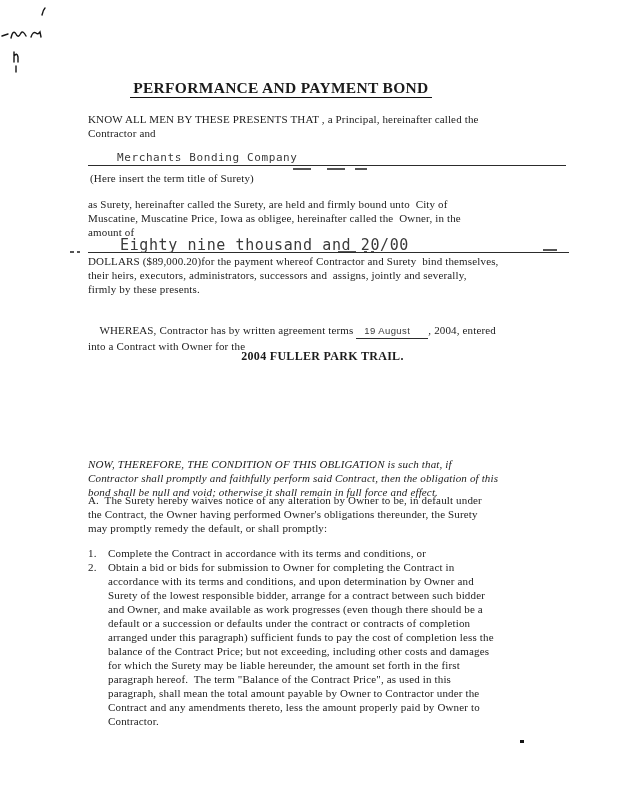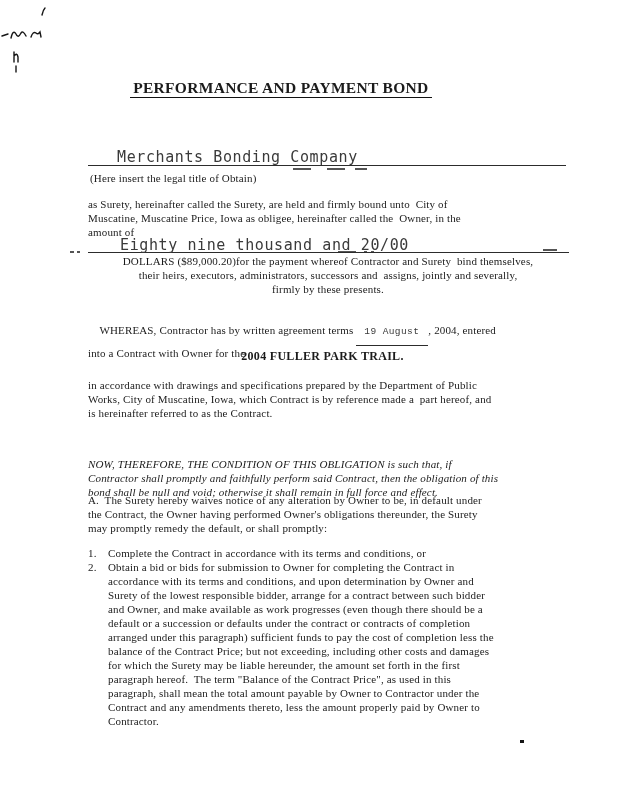--- a/index.html
+++ b/index.html
@@ -39,32 +39,32 @@
   }
   .fill-line {
     position: absolute;
     left: 88px;
     width: 449px;
     border-bottom: 1.2px solid #2c2c2c;
     font-family: "DejaVu Sans Mono", monospace;
     color: #3a3a3a;
     white-space: pre;
   }
-  .fill-line.surety { top: 150px; height: 15px; line-height: 15px; font-size: 15px; letter-spacing: 0.6px; padding-left: 29px; box-sizing: content-box; }
+  .fill-line.surety { top: 150px; height: 15px; line-height: 15px; font-size: 11px; letter-spacing: 0.6px; padding-left: 29px; box-sizing: content-box; }
   .fill-line.amount { top: 239px; height: 13px; line-height: 13px; font-size: 15px; letter-spacing: 0.6px; padding-left: 32px; }
   .caption { top: 171px; }
   .fill-inline {
     display: inline-block;
     border-bottom: 1.1px solid #2c2c2c;
-    font-family: Liberation Mono, monospace;
+    font-family: Liberation Sans, sans-serif;
     font-size: 9.5px;
     letter-spacing: 0.4px;
     color: #3a3a3a;
     min-width: 58px;
-    padding: 0 6px 8px 8px;
+    padding: 0 6px 2px 8px;
     line-height: 11px;
     vertical-align: baseline;
   }
   .centered-heading {
     position: absolute;
     top: 349px;
     left: 14px;
     width: 617px;
     text-align: center;
     font-size: 12px;
@@ -109,44 +109,43 @@
       <path d="M364 252 L367 252 M371 252 L374 252"></path>
       <path d="M543 250 L557 250"></path>
     </g>
     <rect x="520" y="740" width="4" height="3" fill="#141414"></rect>
   </svg>
 
   <div class="doc-title">
     <span class="underlined">PERFORMANCE AND PAYMENT BOND</span>
   </div>
 
+  <div class="para" style="top:112px;">KNOW ALL MEN BY THESE PRESENTS THAT , a Principal, hereinafter called the
+Contractor and</div>
 
   <div class="fill-line surety">Merchants Bonding Company</div>
-  <div class="para caption" style="top:171px; left:90px;">(Here insert the legal title of Obtain)</div>
+  <div class="para caption" style="top:171px; left:90px;">(Here insert the term title of Surety)</div>
 
   <div class="para" style="top:197px;">as Surety, hereinafter called the Surety, are held and firmly bound unto  City of
 Muscatine, Muscatine Price, Iowa as obligee, hereinafter called the  Owner, in the
 amount of</div>
 
   <div class="fill-line amount">Eighty nine thousand and 20/00</div>
 
-  <div class="para" style="top:254px;text-align:center;">DOLLARS ($89,000.20)for the payment whereof Contractor and Surety  bind themselves,
+  <div class="para" style="top:254px;">DOLLARS ($89,000.20)for the payment whereof Contractor and Surety  bind themselves,
 their heirs, executors, administrators, successors and  assigns, jointly and severally,
 firmly by these presents.</div>
 
   <div class="para" style="top:309px;">
     <span>WHEREAS, Contractor has by written agreement terms </span><span class="fill-inline">19 August</span><span>, 2004, entered
 into a Contract with Owner for the</span>
   </div>
 
   <div class="centered-heading">2004 FULLER PARK TRAIL.</div>
 
-  <div class="para" style="top:378px;">in accordance with drawings and specifications prepared by the Department of Public
-Works, City of Muscatine, Iowa, which Contract is by reference made a  part hereof, and
-is hereinafter referred to as the Contract.</div>
 
   <div class="para" style="top:457px;font-style:italic;">NOW, THEREFORE, THE CONDITION OF THIS OBLIGATION is such that, if
 Contractor shall promptly and faithfully perform said Contract, then the obligation of this
 bond shall be null and void; otherwise it shall remain in full force and effect.</div>
 
   <div class="para" style="top:493px;">A.  The Surety hereby waives notice of any alteration by Owner to be, in default under
 the Contract, the Owner having performed Owner's obligations thereunder, the Surety
 may promptly remedy the default, or shall promptly:</div>
 
   <div class="remedy-list">

